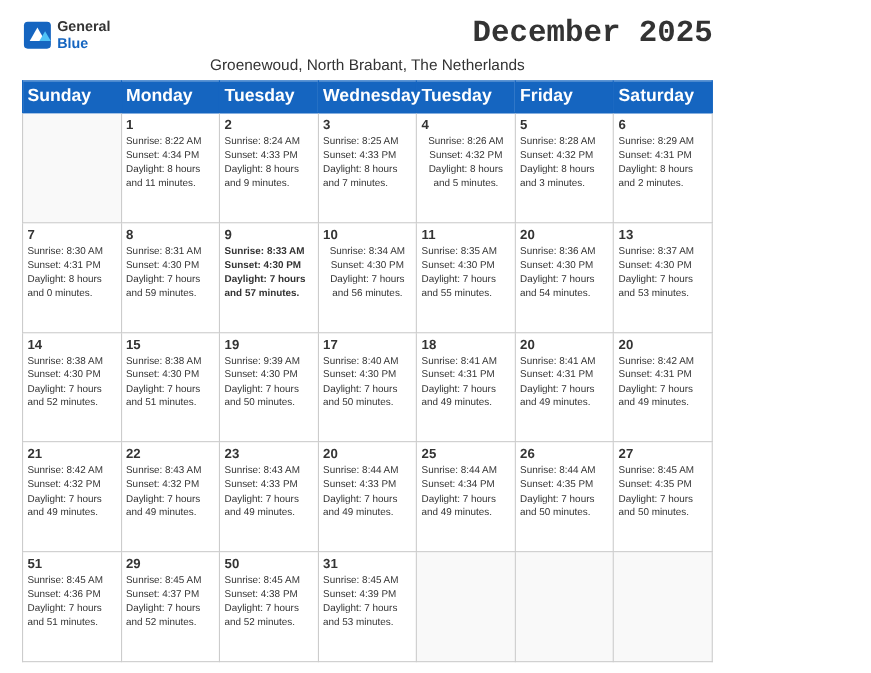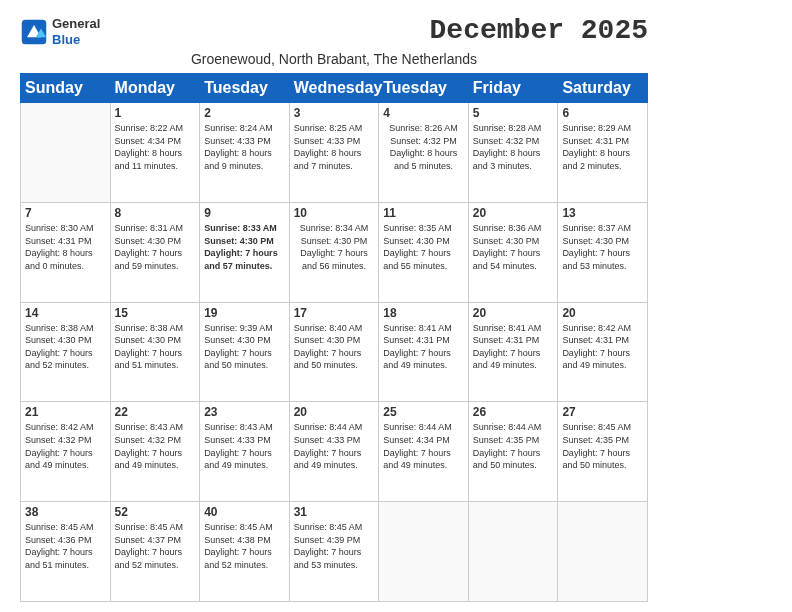--- a/index.html
+++ b/index.html
@@ -321,35 +321,35 @@
           <td>
             <span class="day-num">27</span>
             <div class="cell-text" style="white-space: pre-line;">Sunrise: 8:45 AM
 Sunset: 4:35 PM
 Daylight: 7 hours
 and 50 minutes.</div>
           </td>
         </tr>
         <tr>
           <td>
-            <span class="day-num">38</span>
+            <span class="day-num">51</span>
             <div class="cell-text" style="white-space: pre-line;">Sunrise: 8:45 AM
 Sunset: 4:36 PM
 Daylight: 7 hours
 and 51 minutes.</div>
           </td>
           <td>
-            <span class="day-num">52</span>
+            <span class="day-num">29</span>
             <div class="cell-text" style="white-space: pre-line;">Sunrise: 8:45 AM
 Sunset: 4:37 PM
 Daylight: 7 hours
 and 52 minutes.</div>
           </td>
           <td>
-            <span class="day-num">40</span>
+            <span class="day-num">50</span>
             <div class="cell-text" style="white-space: pre-line;">Sunrise: 8:45 AM
 Sunset: 4:38 PM
 Daylight: 7 hours
 and 52 minutes.</div>
           </td>
           <td>
             <span class="day-num">31</span>
             <div class="cell-text" style="white-space: pre-line;">Sunrise: 8:45 AM
 Sunset: 4:39 PM
 Daylight: 7 hours

